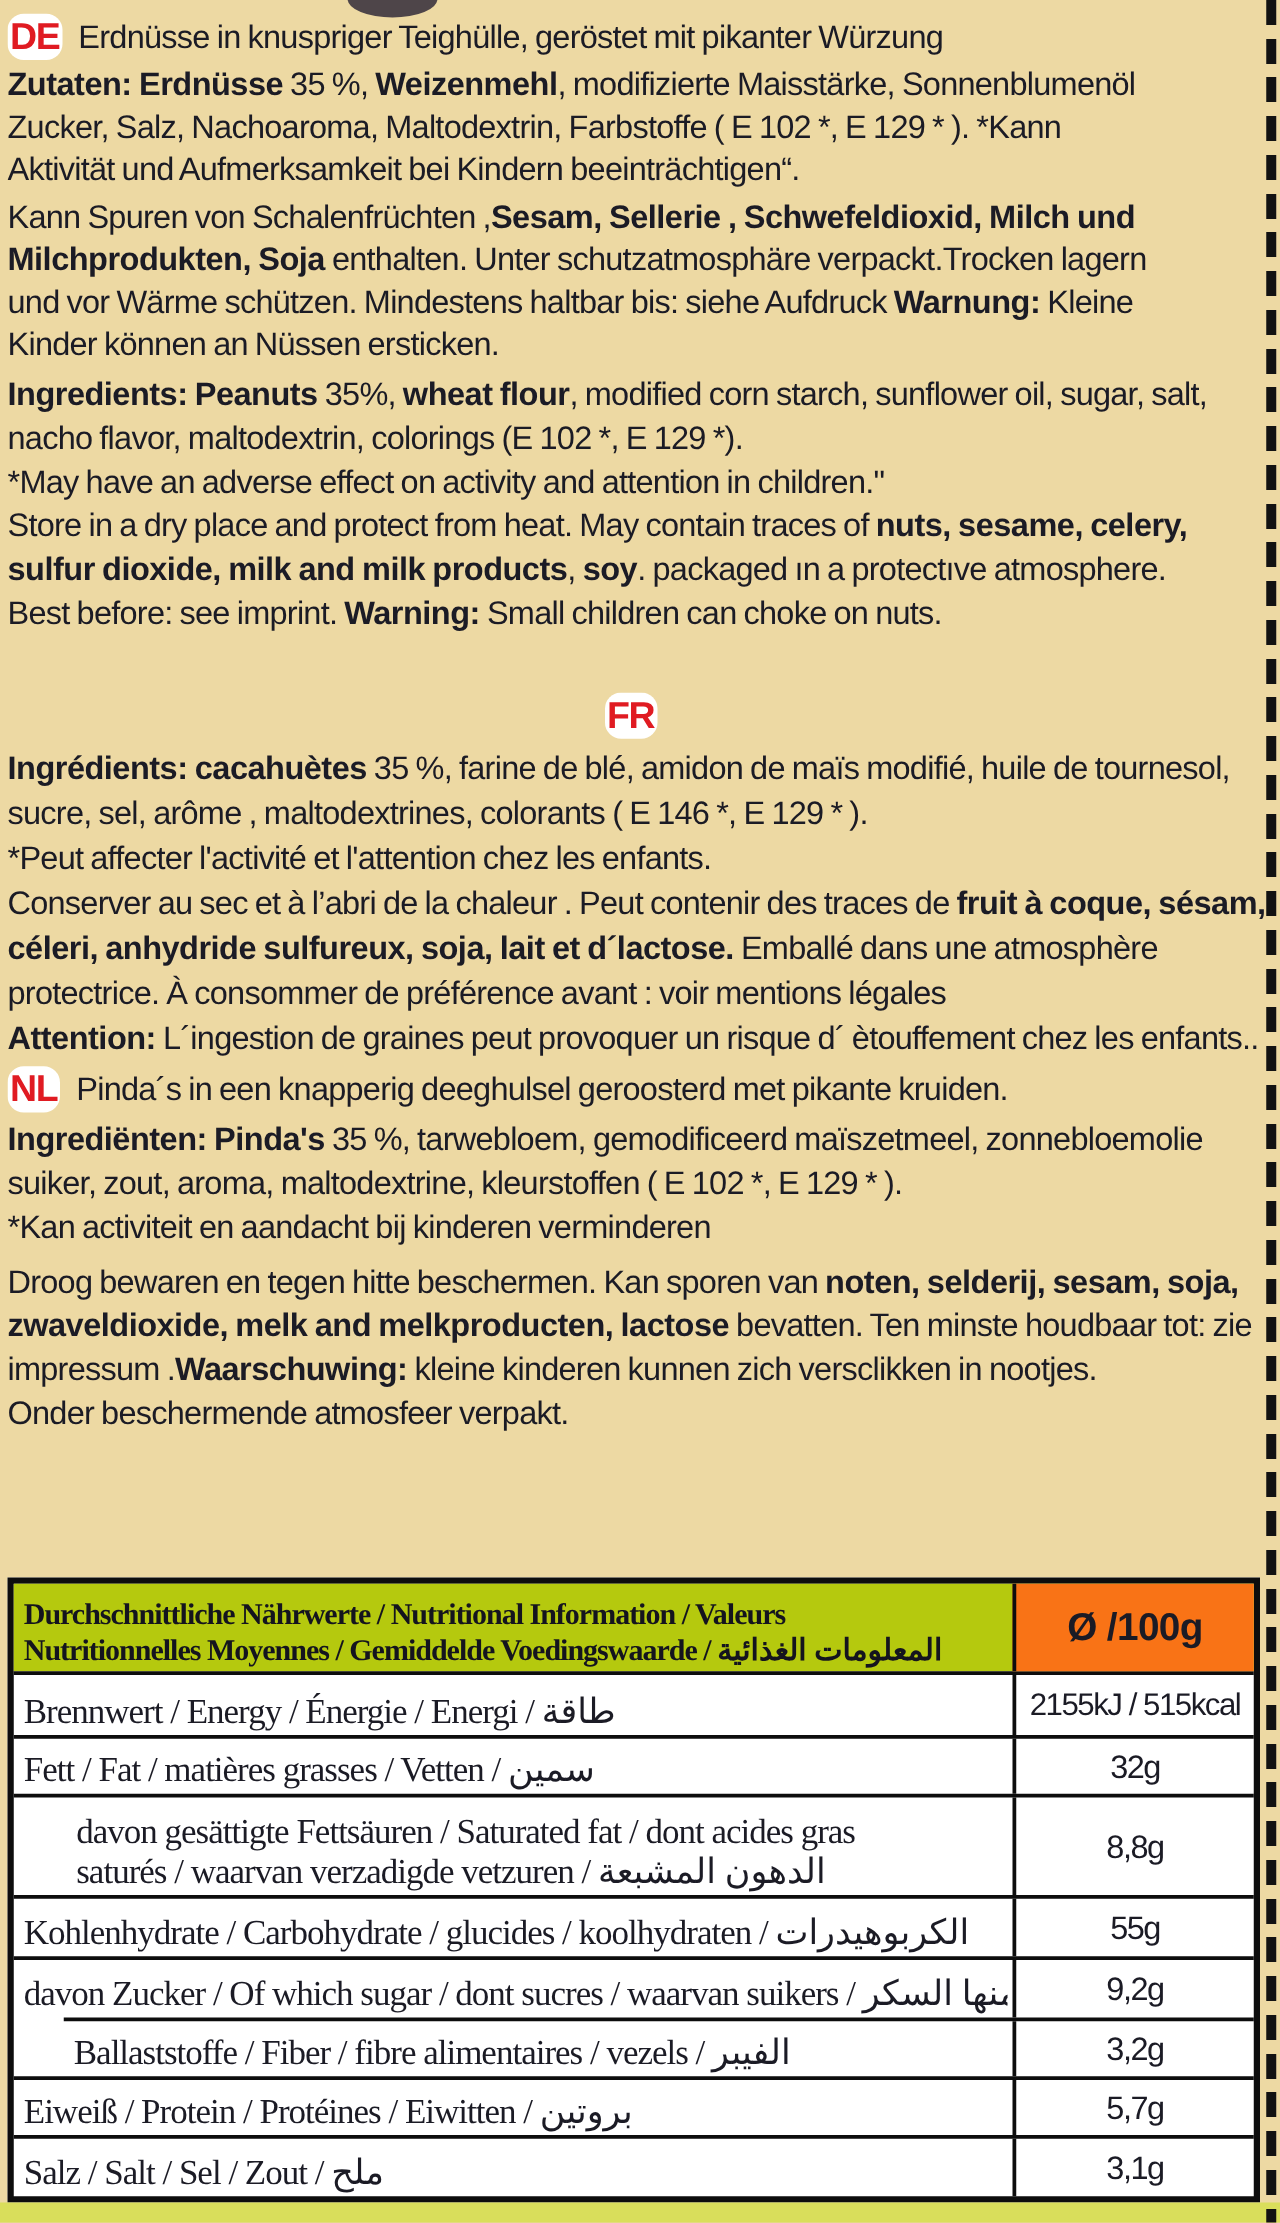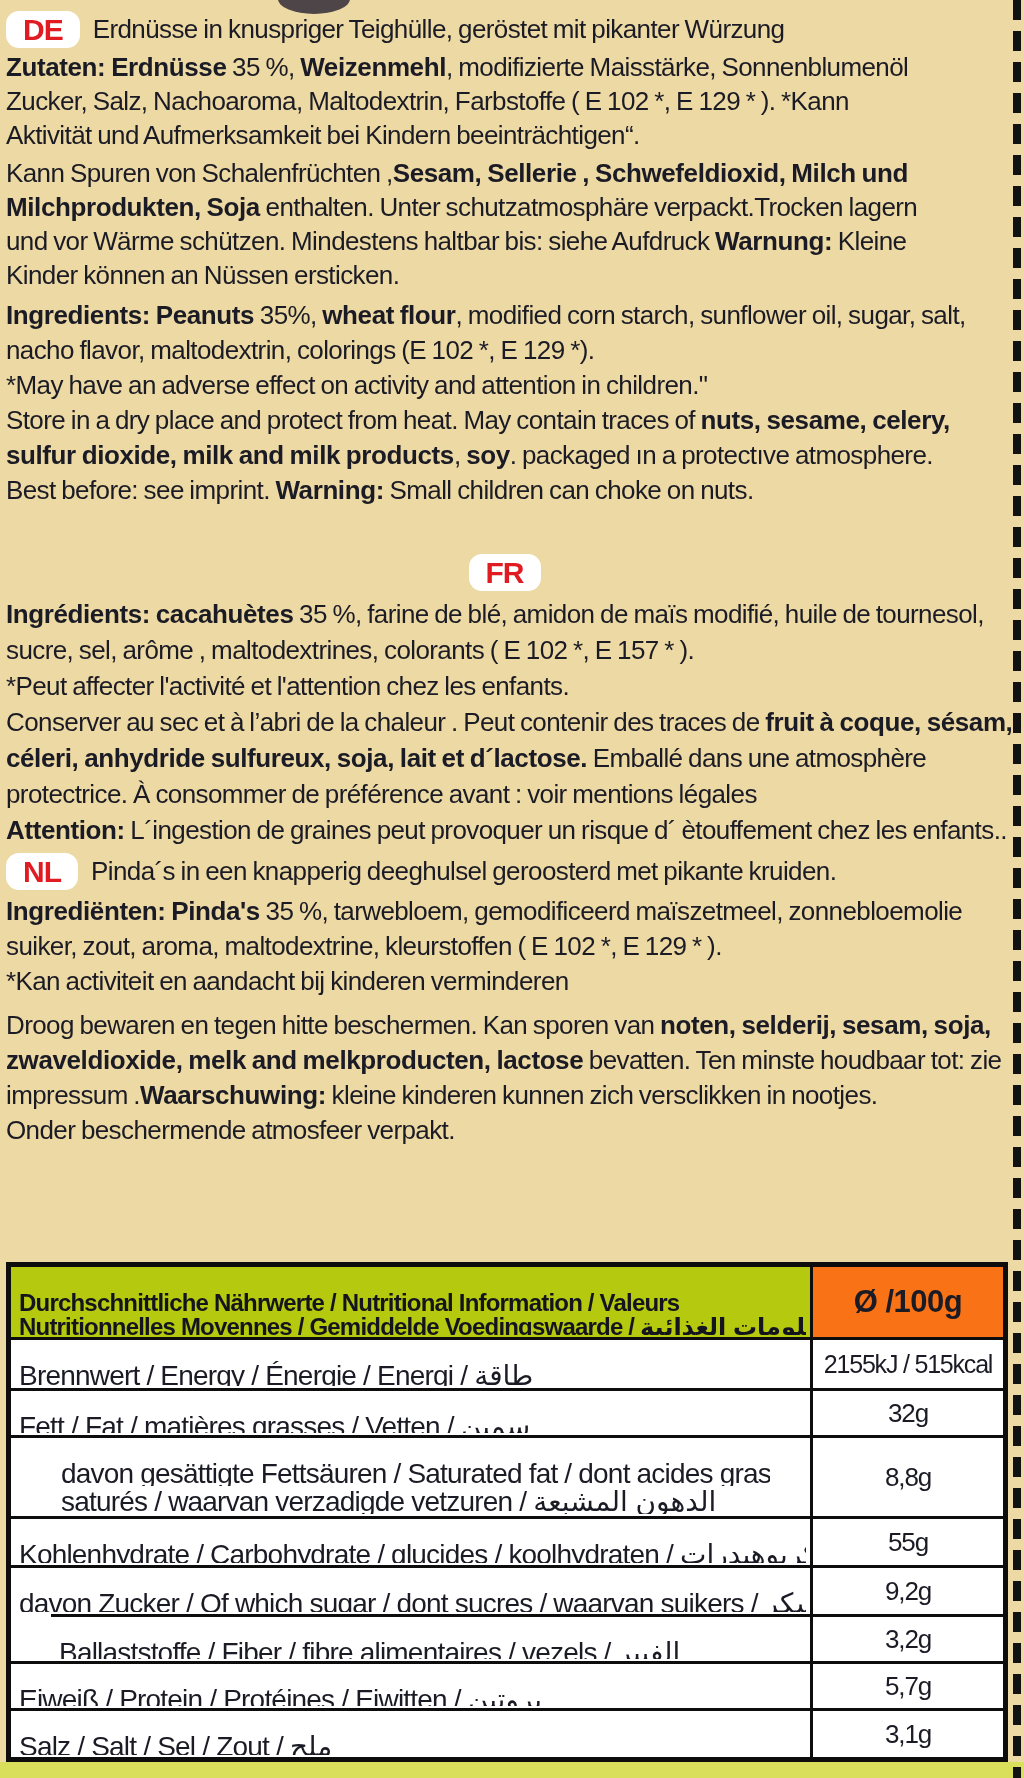--- a/index.html
+++ b/index.html
@@ -17,38 +17,38 @@
   #edge-dashes{position:absolute;left:1013px;top:0;width:8px;height:1778px;z-index:5;
     background:repeating-linear-gradient(to bottom,#121212 0 20px,rgba(0,0,0,0) 20px 31px);}
   
   #bottom-strip{position:absolute;left:0;top:1762px;width:1024px;height:16px;background:#d9de5b;}
 
   .blk{position:absolute;left:6px;width:1010px;}
   .line{white-space:nowrap;overflow:hidden;font-size:26px;letter-spacing:-0.6px;word-spacing:-1px;}
   .line .bseg{font-weight:bold;letter-spacing:-0.4px;}
   .badge-line{display:flex;align-items:center;}
   .badge{display:inline-block;background:#ffffff;color:#e01b22;font-weight:bold;
-    font-size:30px;line-height:37px;padding:0 17px;border-radius:13px;margin-right:13px;
+    font-size:30px;line-height:37px;padding:0 2px;border-radius:13px;margin-right:13px;
     letter-spacing:-1px;flex:0 0 auto;}
   #blk-de  {top:8px;}   #blk-de  .line{line-height:34px;}
   #blk-de2 {top:156px;} #blk-de2 .line{line-height:34px;}
   #blk-en  {top:298px;} #blk-en  .line{line-height:35px;}
   #blk-fr  {top:554px;} #blk-fr  .line{line-height:36px;flex-direction:column;}
   #blk-nl  {top:848px;} #blk-nl  .line{line-height:35px;}
   #blk-nl2 {top:1008px;}#blk-nl2 .line{line-height:35px;}
   .badge-line{height:42px;}
   #blk-nl .badge-line{height:46px;}
 
   
   #nutrition-table{position:absolute;left:6px;top:1262px;width:1002px;
     border:5px solid #0d0d0d;background:#ffffff;box-sizing:border-box;}
   .t-row{display:flex;align-items:stretch;}
   .t-row + .t-row, #t-body .t-row{border-top:3px solid #0d0d0d;}
   .t-label{flex:1 1 auto;display:flex;flex-direction:column;justify-content:flex-end;
-    padding:20px 4px 2px 8px;overflow:hidden;}
+    padding:10px 4px 2px 8px;overflow:hidden;font-family:Liberation Serif, serif;}
   .t-label .ll{white-space:nowrap;overflow:hidden;font-size:28px;letter-spacing:-0.8px;line-height:32px;}
   .t-label.indent .ll{padding-left:42px;}
   .t-value{flex:0 0 190px;width:190px;border-left:3px solid #0d0d0d;
     display:flex;align-items:center;justify-content:center;
     font-size:26px;letter-spacing:-1.2px;white-space:nowrap;overflow:hidden;}
   .t-head{background:#b5c90e;height:70px;}
   .t-head .t-label .ll{font-weight:bold;font-size:24px;letter-spacing:-0.8px;line-height:31px;color:#14141e;}
   .t-head .t-value{font-weight:bold;font-size:31px;background:#f97316;letter-spacing:-0.5px;}
   
   #t-body .t-row:nth-child(1){height:48px;}
@@ -91,21 +91,21 @@
         <div class="line"><span class="rseg">Store in a dry place and protect from heat. May contain traces of </span><span class="bseg">nuts, sesame, celery,</span></div>
         <div class="line"><span class="bseg">sulfur dioxide, milk and milk products</span><span class="rseg">, </span><span class="bseg">soy</span><span class="rseg">. packaged ın a protectıve atmosphere.</span></div>
         <div class="line"><span class="rseg">Best before: see imprint. </span><span class="bseg">Warning:</span><span class="rseg"> Small children can choke on nuts.</span></div>
       </div>
       <div class="blk" id="blk-fr">
         <div class="line badge-line">
           <span class="badge">FR</span>
           <span class="rseg">Cacahuètes grillées, enrobée dúne pâte croustillante au goût épicé.</span>
         </div>
         <div class="line"><span class="bseg">Ingrédients: cacahuètes</span><span class="rseg"> 35 %,  farine de blé, amidon de maïs modifié, huile de tournesol,</span></div>
-        <div class="line"><span class="rseg">sucre, sel,   arôme  , maltodextrines, colorants ( E 102 *, E 157 * ).</span></div>
+        <div class="line"><span class="rseg">sucre, sel,   arôme  , maltodextrines, colorants ( E 146 *, E 129 * ).</span></div>
         <div class="line"><span class="rseg">*Peut affecter l'activité et l'attention chez les enfants.</span></div>
         <div class="line"><span class="rseg">Conserver au sec et à l’abri de la chaleur . Peut contenir des traces de </span><span class="bseg">fruit à coque, sésam,</span></div>
         <div class="line"><span class="bseg">céleri, anhydride sulfureux, soja, lait et d´lactose.</span><span class="rseg"> Emballé dans une atmosphère</span></div>
         <div class="line"><span class="rseg">protectrice. À consommer de préférence avant : voir mentions légales</span></div>
         <div class="line"><span class="bseg">Attention:</span><span class="rseg"> L´ingestion de graines peut provoquer un risque d´ ètouffement chez les enfants..</span></div>
       </div>
       <div class="blk" id="blk-nl">
         <div class="line badge-line">
           <span class="badge">NL</span>
           <span class="rseg">Pinda´s in een knapperig deeghulsel geroosterd met pikante kruiden.</span>

